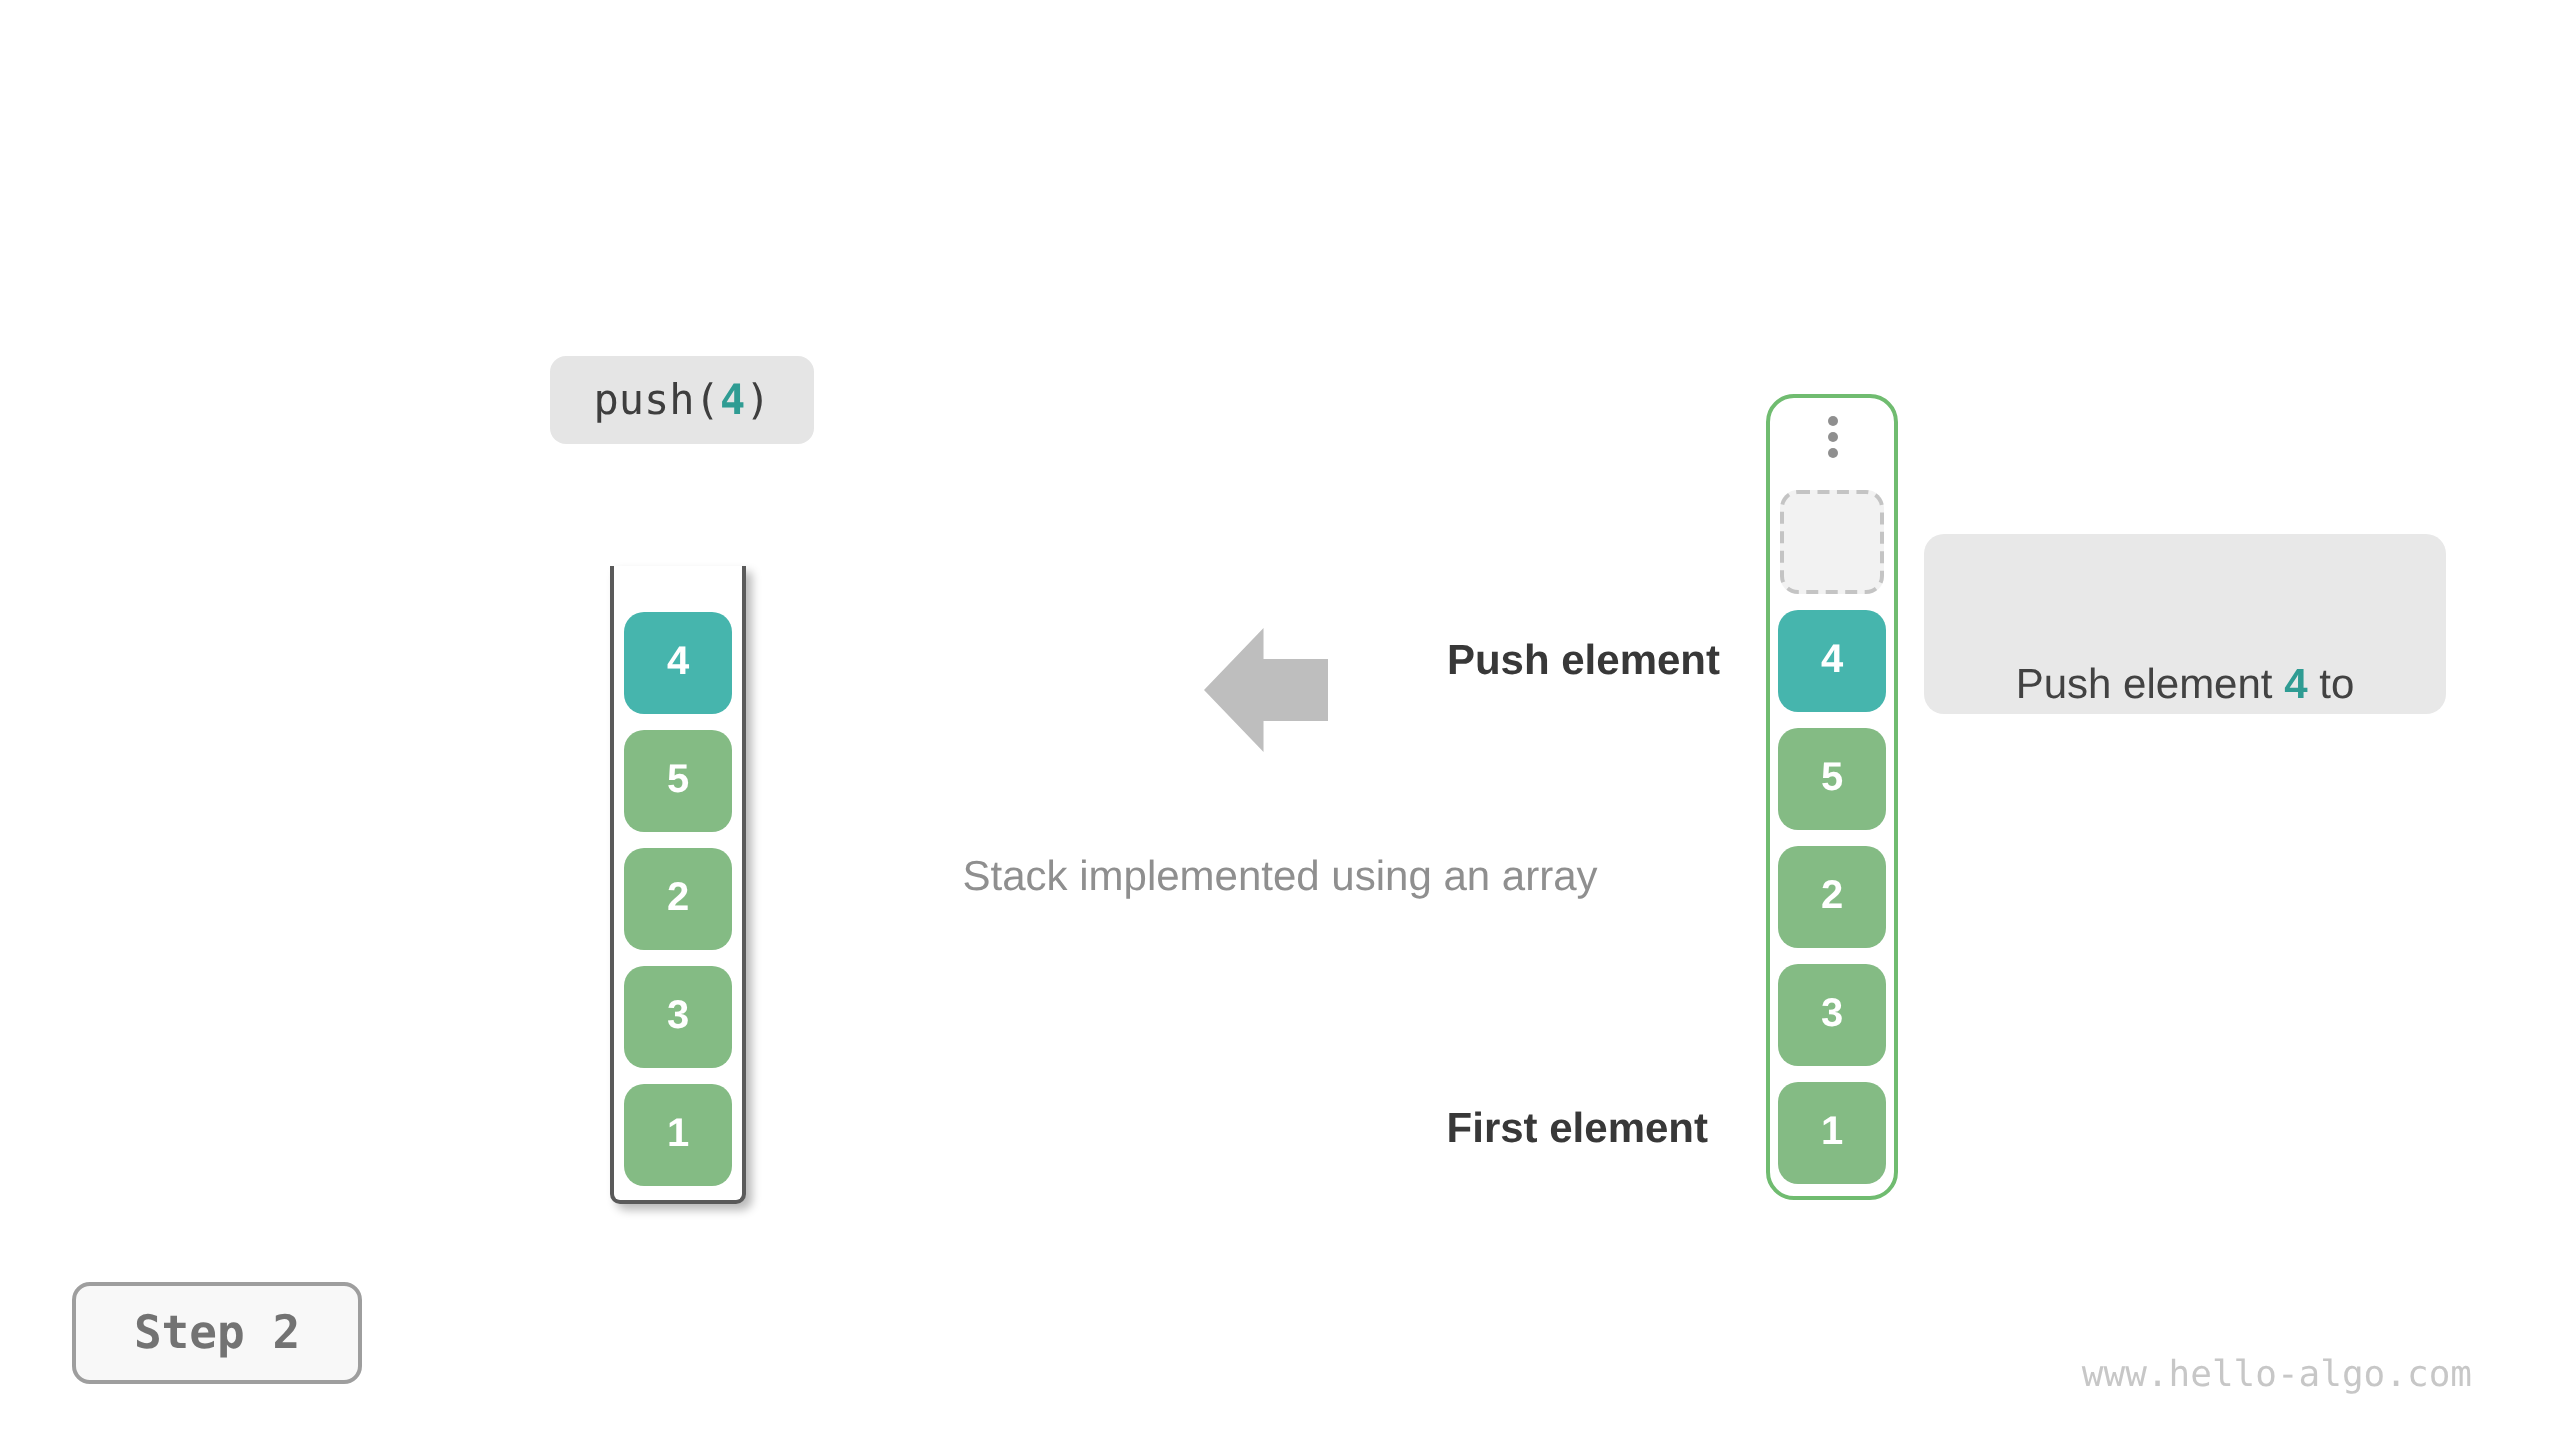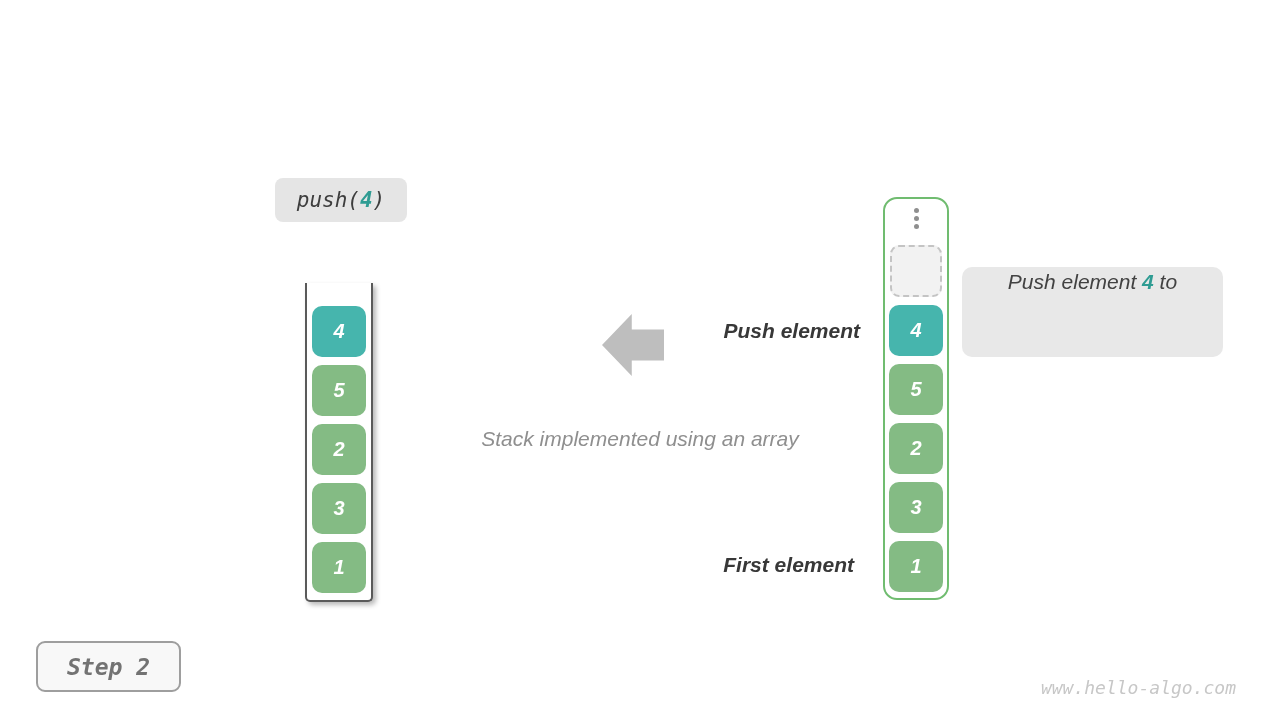--- a/index.html
+++ b/index.html
@@ -1,17 +1,17 @@
 <!DOCTYPE html>
 <html><head>
 <meta charset="utf-8">
 <style>
   html,body{margin:0;padding:0;background:#ffffff;}
   .canvas{position:relative;width:1280px;height:720px;background:#ffffff;overflow:hidden;
-          font-family:"Liberation Sans",sans-serif;font-style:italic;}
+          font-family:"Liberation Sans",sans-serif;}
 
   
   .op-label{position:absolute;left:275px;top:178px;width:132px;height:44px;
     background:#e5e5e5;border-radius:8px;display:flex;align-items:center;justify-content:center;
     font-family:"DejaVu Sans Mono",monospace;font-size:21px;color:#3e3e3e;}
   .accent{color:#2f9c93;font-weight:bold;}
 
   
   .stack-box{position:absolute;left:305px;top:283px;width:68px;height:319px;box-sizing:border-box;
     background:#ffffff;border-left:2px solid #5a5a5a;border-right:2px solid #5a5a5a;
@@ -42,21 +42,21 @@
     display:flex;flex-direction:column;align-items:center;padding-top:9px;}
   .dots{display:flex;flex-direction:column;align-items:center;gap:3px;height:21px;}
   .dot{width:5px;height:5px;border-radius:50%;background:#8f8f8f;}
   .empty-slot{margin-top:16px;width:52px;height:52px;box-sizing:border-box;
     background:#f2f2f2;border:2px dashed #c4c4c4;border-radius:9px;flex:0 0 auto;}
   .array-cells{margin-top:8px;display:flex;flex-direction:column;align-items:center;gap:8px;}
 
   
   .callout{position:absolute;left:962px;top:267px;width:261px;height:90px;box-sizing:border-box;
     background:#e8e8e8;border-radius:10px;display:flex;flex-direction:column;
-    align-items:center;justify-content:space-between;
+    align-items:center;justify-content:flex-end;
     font-size:21px;line-height:29px;color:#424242;}
   .callout-line{white-space:pre;}
 
   
   .step-box{position:absolute;left:36px;top:641px;width:145px;height:51px;box-sizing:border-box;
     background:#f8f8f8;border:2px solid #9e9e9e;border-radius:9px;
     display:flex;align-items:center;justify-content:center;
     font-family:"DejaVu Sans Mono",monospace;font-size:23px;font-weight:bold;color:#737373;}
   .watermark{position:absolute;right:44px;top:677px;
     font-family:"DejaVu Sans Mono",monospace;font-size:18px;color:#c7c7c7;}

